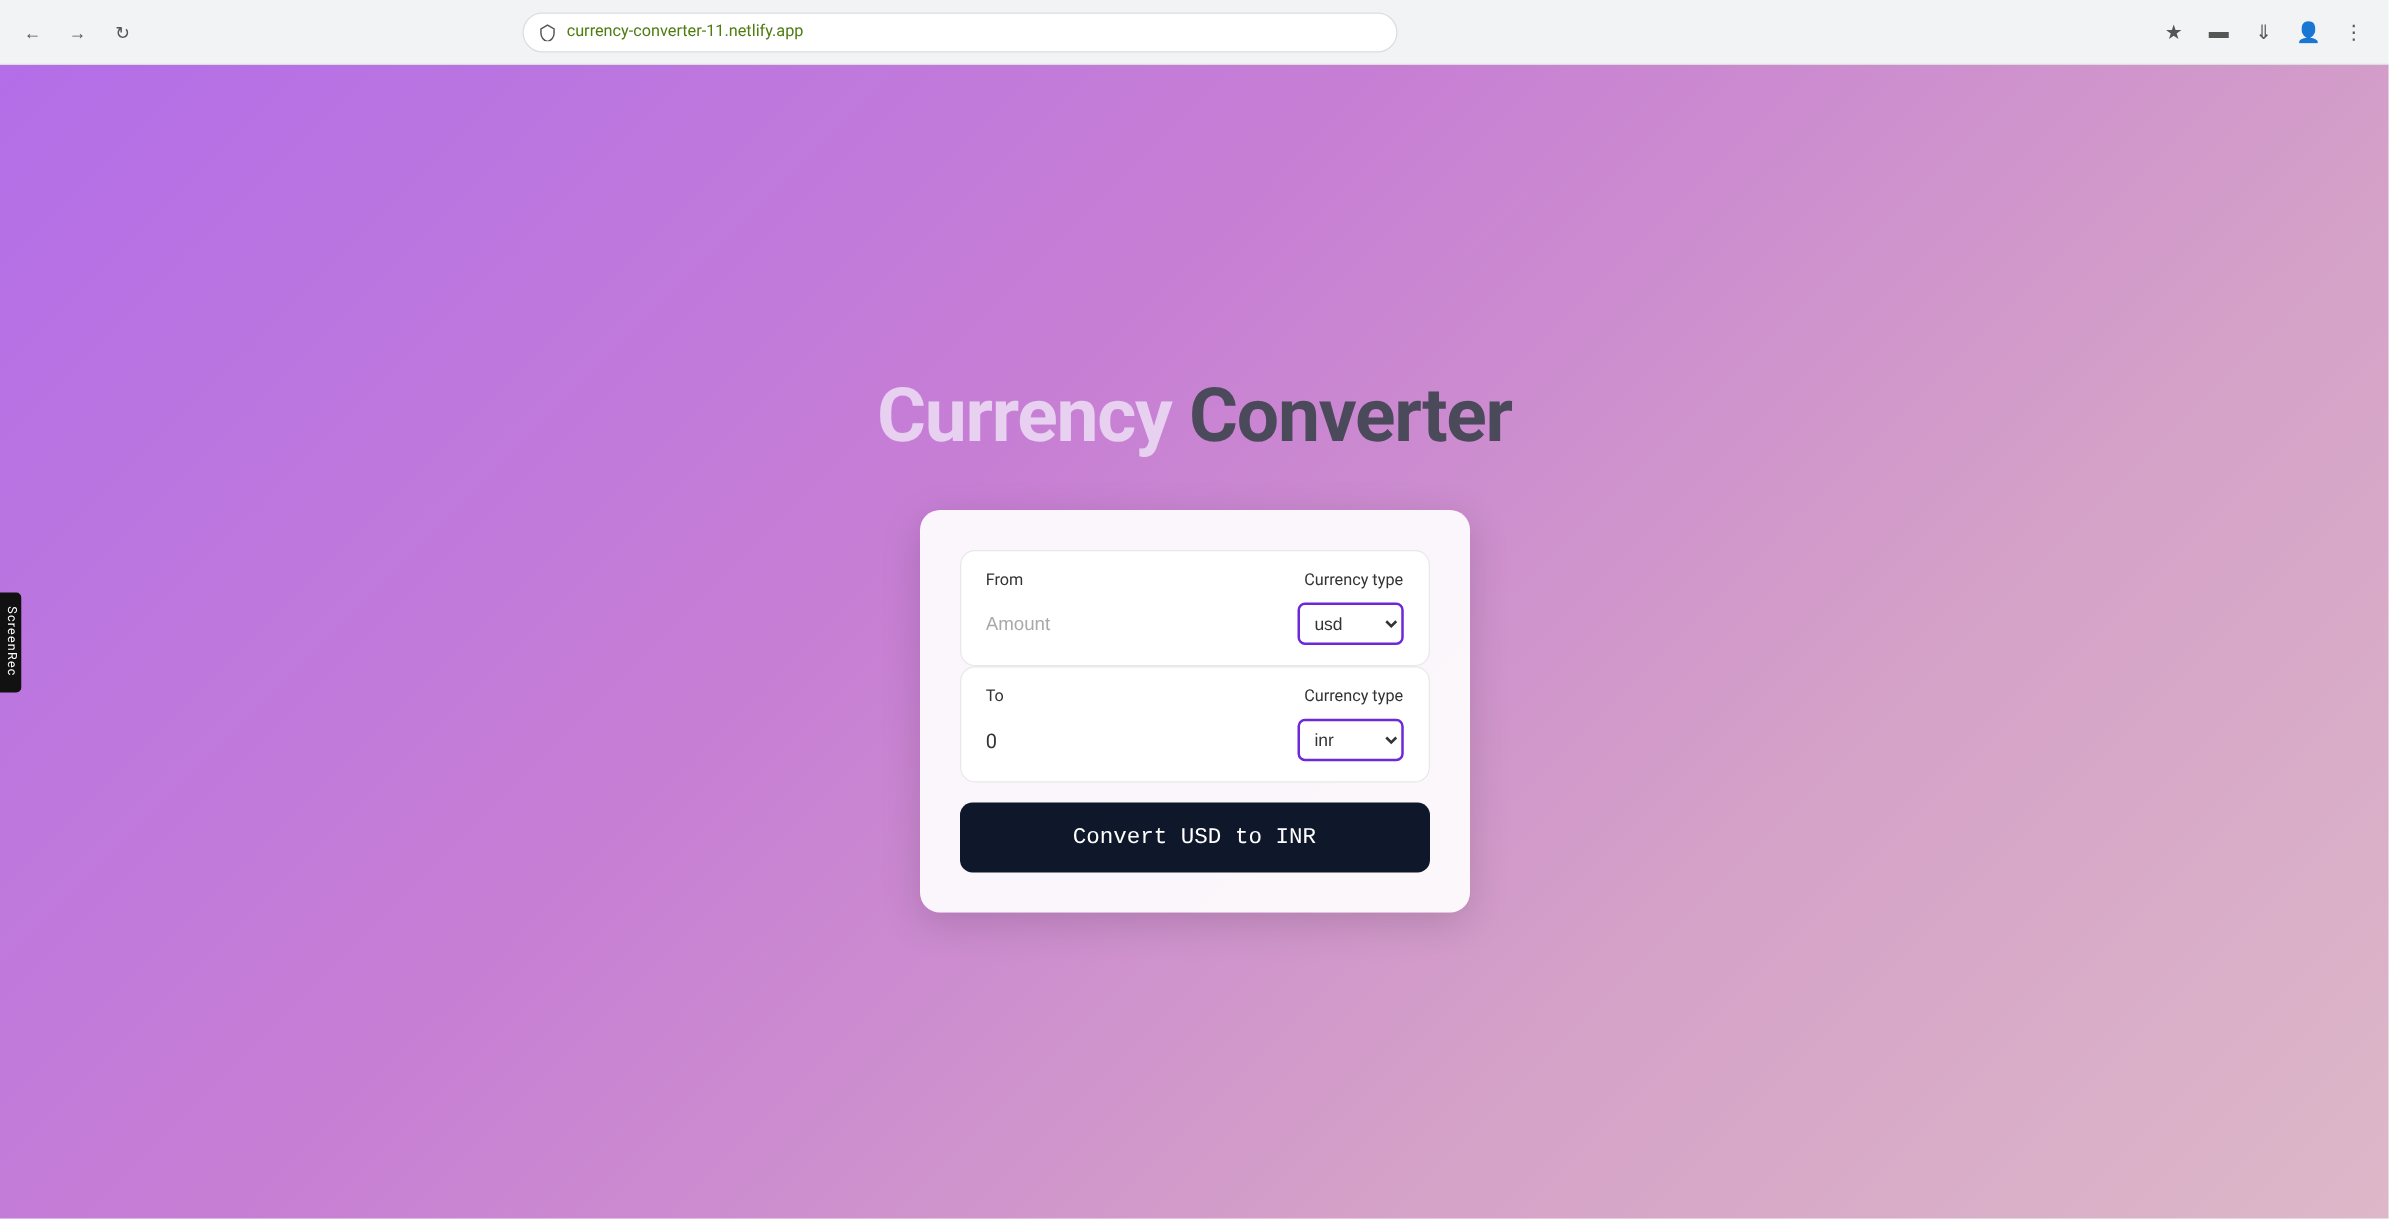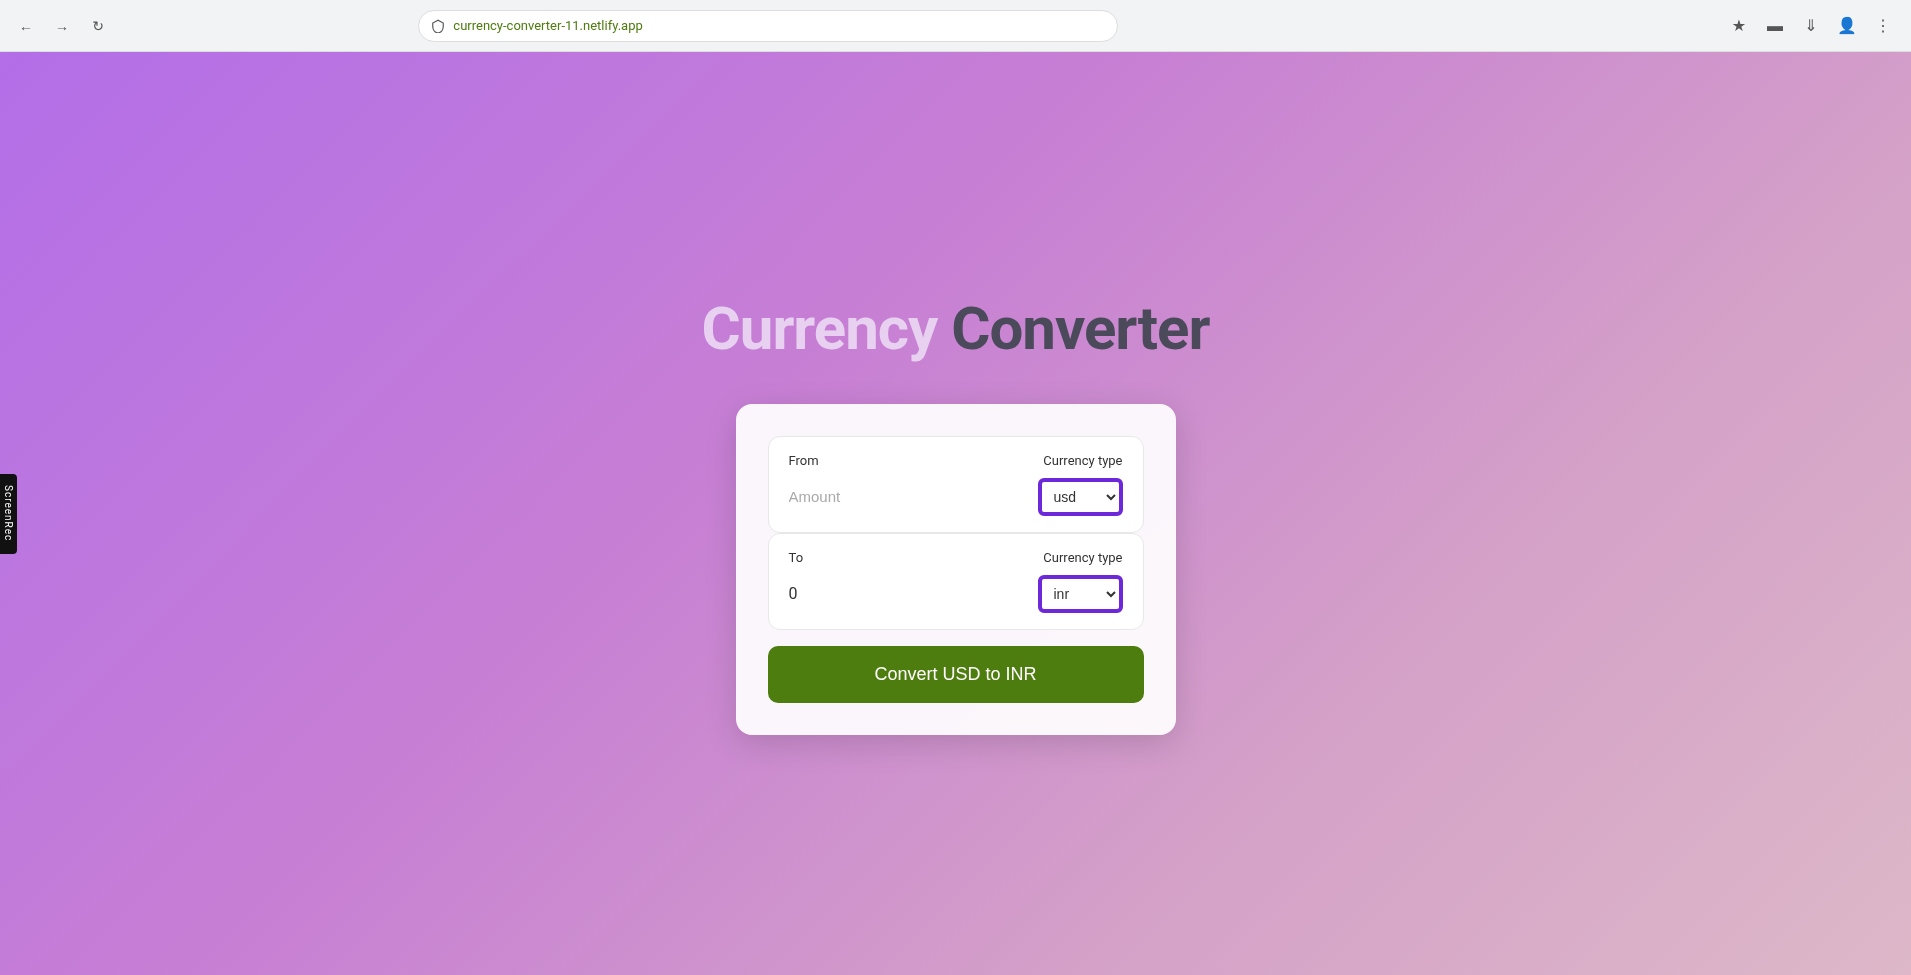--- a/index.html
+++ b/index.html
@@ -155,21 +155,21 @@
       background: transparent;
       flex: 1;
       padding: 0;
     }
 
     .amount-input::placeholder {
       color: #aaa;
     }
 
     .currency-select {
-      border: 4px solid #6d28d9;
+      border: 2px solid #6d28d9;
       border-radius: 6px;
       padding: 6px 8px;
       font-size: 14px;
       color: #333;
       background: white;
       cursor: pointer;
       outline: none;
       min-width: 85px;
     }
 
@@ -207,28 +207,29 @@
 
     .to-value {
       font-size: 16px;
       color: #333;
     }
 
     
     .convert-btn {
       width: 100%;
       padding: 18px;
-      background: #4d7c0f;
+      background: #0f172a;
       color: white;
       border: none;
       border-radius: 10px;
       font-size: 18px;
       font-weight: 500;
       cursor: pointer;
       margin-top: 16px;
+      font-family: Liberation Mono, monospace;
     }
   </style>
 </head>
 <body>
 
 <div class="browser-chrome">
   <button class="browser-nav-btn">←</button>
   <button class="browser-nav-btn">→</button>
   <button class="browser-nav-btn">↻</button>
 

